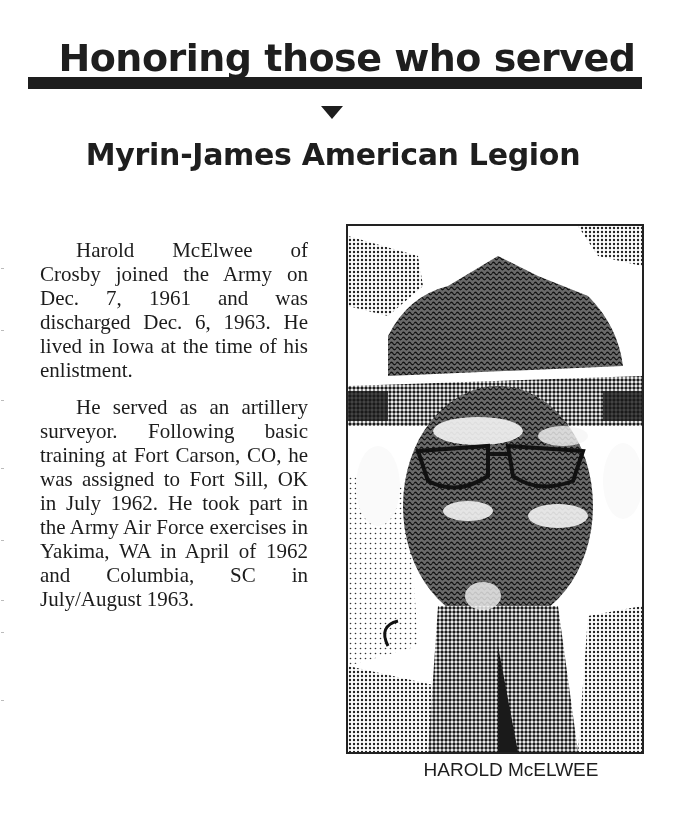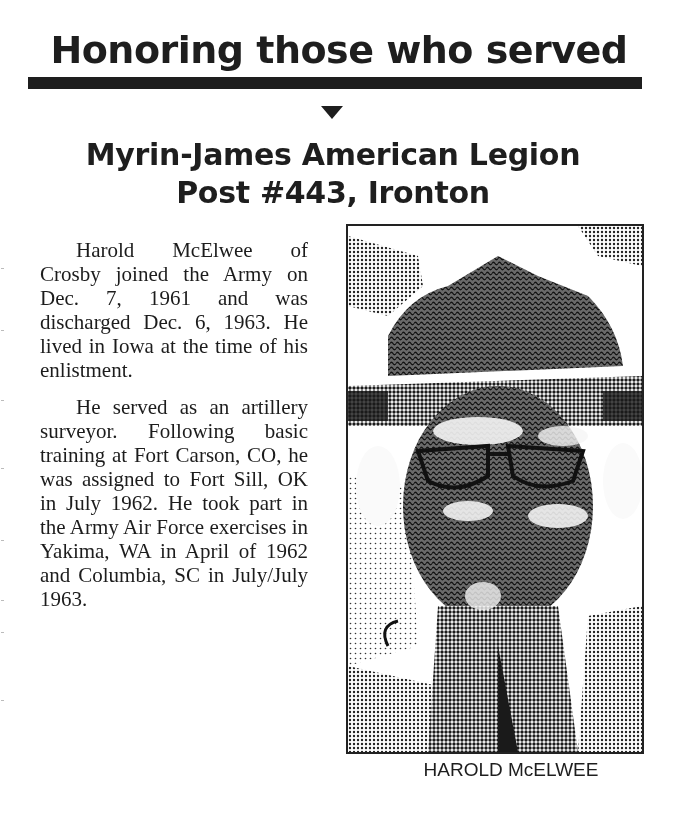--- a/index.html
+++ b/index.html
@@ -54,32 +54,31 @@
   <i style="top:268px"></i>
     <i style="top:330px"></i>
     <i style="top:400px"></i>
     <i style="top:468px"></i>
   <i style="top:540px"></i>
     <i style="top:600px"></i>
     <i style="top:632px"></i>
     <i style="top:700px"></i>
 </div>
 
-<h1 class="headline" style="margin:4px;">Honoring those who served</h1>
+<h1 class="headline" style="margin:12px;">Honoring those who served</h1>
 <div class="rule-bar" style="left:28px;width:614px;"></div>
 <div class="pointer" style="left:321px;"></div>
 
 <h2 class="subhead" style="margin:0;">
   <span>Myrin-James American Legion</span><br>
-  <span>Post #443, Ironton</span>
 </h2>
 
 <div class="body-col">
   <p>Harold McElwee of Crosby joined the Army on Dec. 7, 1961 and was discharged Dec. 6, 1963. He lived in Iowa at the time of his enlistment.</p>
-  <p>He served as an artillery surveyor. Following basic training at Fort Carson, CO, he was assigned to Fort Sill, OK in July 1962. He took part in the Army Air Force exercises in Yakima, WA in April of 1962 and Columbia, SC in July/July 1963.</p>
+  <p>He served as an artillery surveyor. Following basic training at Fort Carson, CO, he was assigned to Fort Sill, OK in July 1962. He took part in the Army Air Force exercises in Yakima, WA in April of 1962 and Columbia, SC in July/August 1963.</p>
 </div>
 
 <div class="photo-frame">
   <svg width="294" height="526" viewBox="0 0 294 526">
     <defs>
       <pattern id="dotsDark" width="4" height="4" patternUnits="userSpaceOnUse">
         <rect width="4" height="4" fill="#fff"></rect>
         <circle cx="2" cy="2" r="1.7" fill="#1a1a1a"></circle>
       </pattern>
       <pattern id="dotsMid" width="4" height="4" patternUnits="userSpaceOnUse">

